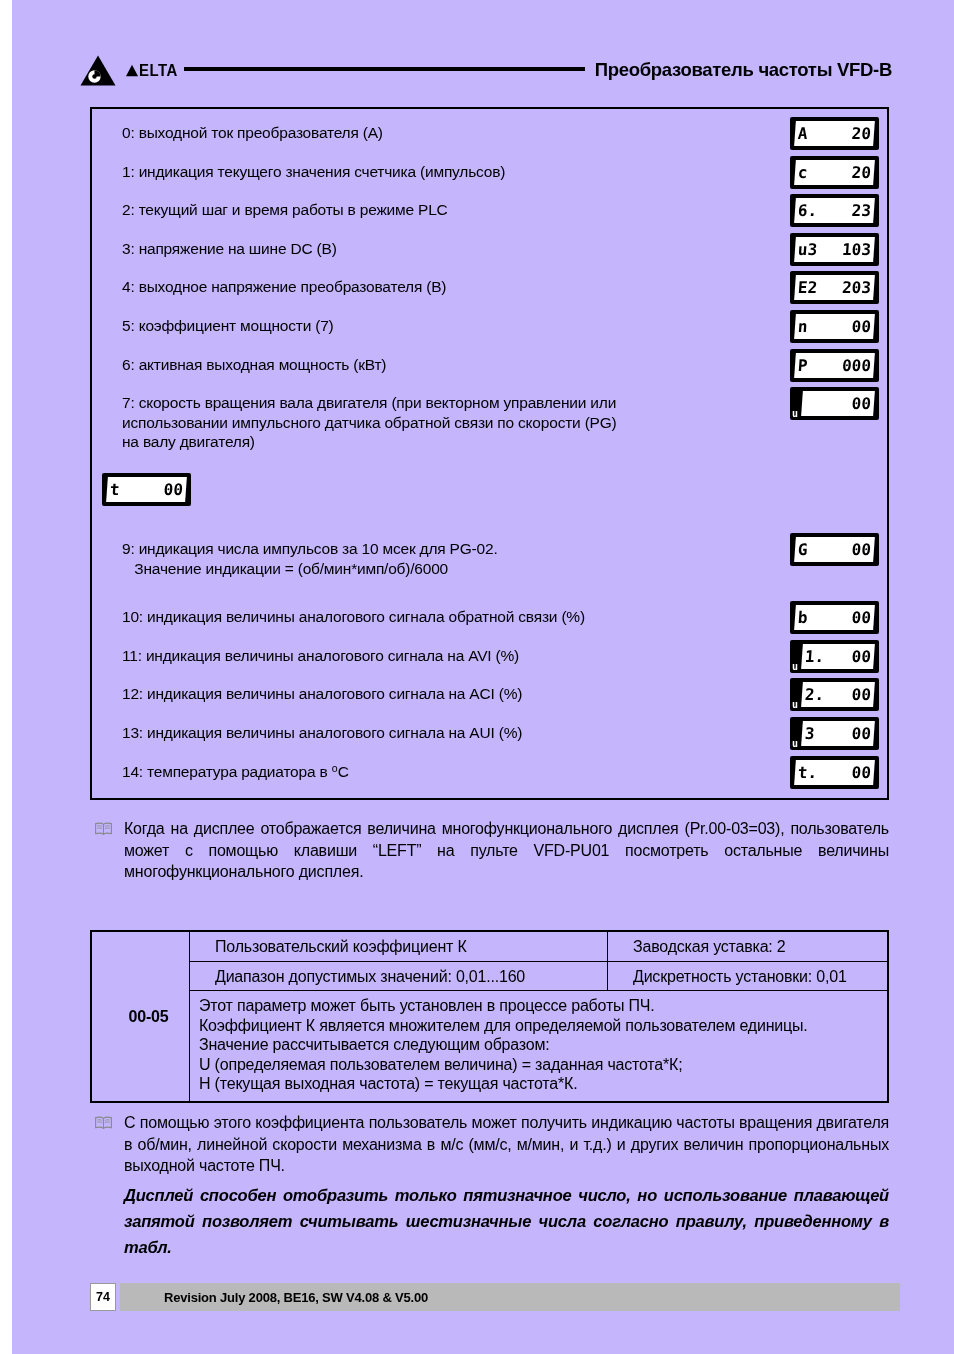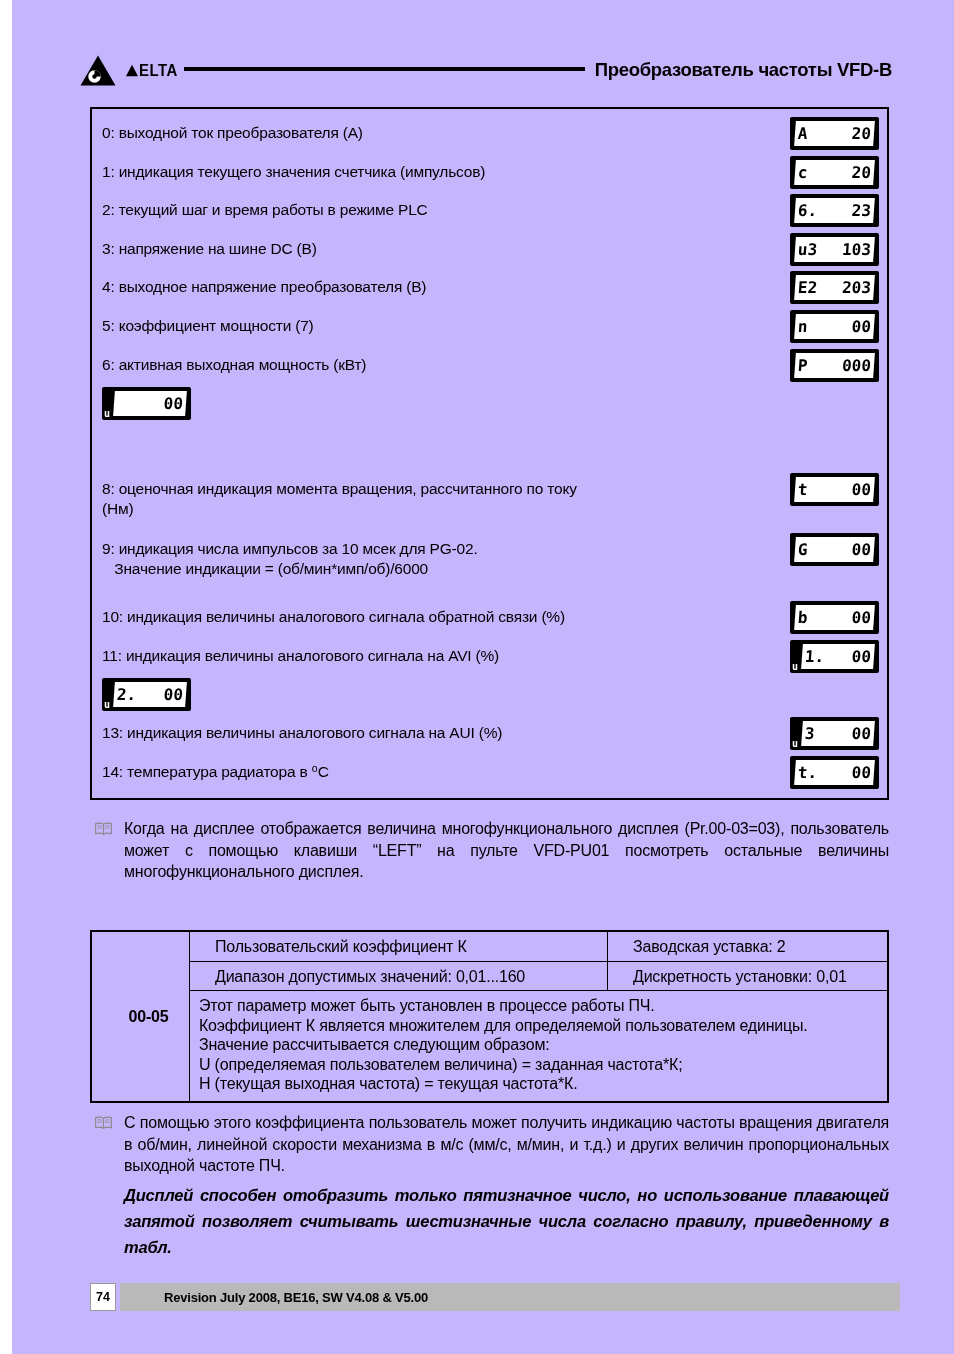--- a/index.html
+++ b/index.html
@@ -20,21 +20,21 @@
   .page-title{font-weight:bold;font-size:18.5px;white-space:nowrap;letter-spacing:-0.3px;}
 
   
   .disp-table{
     position:absolute;left:78px;top:107px;width:799px;height:693px;box-sizing:border-box;
     border:2px solid #000;padding:5px 8px 0 10px;display:flex;flex-direction:column;
   }
   .disp-row{display:flex;align-items:flex-start;}
   .disp-row .lbl{
     flex:1;font-size:15.5px;line-height:19.5px;letter-spacing:-0.2px;
-    white-space:pre-wrap;padding-top:9px;margin-right:12px;
+    white-space:pre-wrap;padding-top:9px;margin-right:12px;margin-left:20px;
   }
   .rh1{min-height:38.6px;} .rh2{min-height:60px;} .rh3{min-height:86px;} .rh2b{min-height:68px;}
 
   .lcd{
     width:89px;height:33px;flex:0 0 89px;background:#000;border-radius:2px;
     position:relative;box-sizing:border-box;padding:4px 5px;margin-top:3px;display:flex;
   }
   .lcd .uprefix{
     position:absolute;left:2px;bottom:1px;color:#fff;font-size:10px;font-weight:bold;
     font-family:"DejaVu Sans Mono",monospace;line-height:10px;
@@ -154,29 +154,30 @@
 
     <div class="disp-row rh1">
       <div class="lbl">6: активная выходная мощность (кВт)</div>
       <div class="lcd">
           <span class="uprefix"></span>
           <span class="panel"><span>P</span><span>000</span></span>
         </div>
     </div>
 
     <div class="disp-row rh3">
+      <div class="lbl">7: скорость вращения вала двигателя (при векторном управлении или
+использовании импульсного датчика обратной связи по скорости (PG)
+на валу двигателя)</div>
       <div class="lcd has-u">
           <span class="uprefix">u</span>
           <span class="panel"><span></span><span>00</span></span>
         </div>
     </div>
 
     <div class="disp-row rh2">
-      <div class="lbl">8: оценочная индикация момента вращения, рассчитанного по току
-(Нм)</div>
       <div class="lcd">
           <span class="uprefix"></span>
           <span class="panel"><span>t</span><span>00</span></span>
         </div>
     </div>
 
     <div class="disp-row rh2b">
       <div class="lbl">9: индикация числа импульсов за 10 мсек для PG-02.
    Значение индикации = (об/мин*имп/об)/6000</div>
       <div class="lcd">
@@ -195,20 +196,21 @@
 
     <div class="disp-row rh1">
       <div class="lbl">11: индикация величины аналогового сигнала на AVI (%)</div>
       <div class="lcd has-u">
           <span class="uprefix">u</span>
           <span class="panel"><span>1.</span><span>00</span></span>
         </div>
     </div>
 
     <div class="disp-row rh1">
+      <div class="lbl">12: индикация величины аналогового сигнала на ACI (%)</div>
       <div class="lcd has-u">
           <span class="uprefix">u</span>
           <span class="panel"><span>2.</span><span>00</span></span>
         </div>
     </div>
 
     <div class="disp-row rh1">
       <div class="lbl">13: индикация величины аналогового сигнала на AUI (%)</div>
       <div class="lcd has-u">
           <span class="uprefix">u</span>

